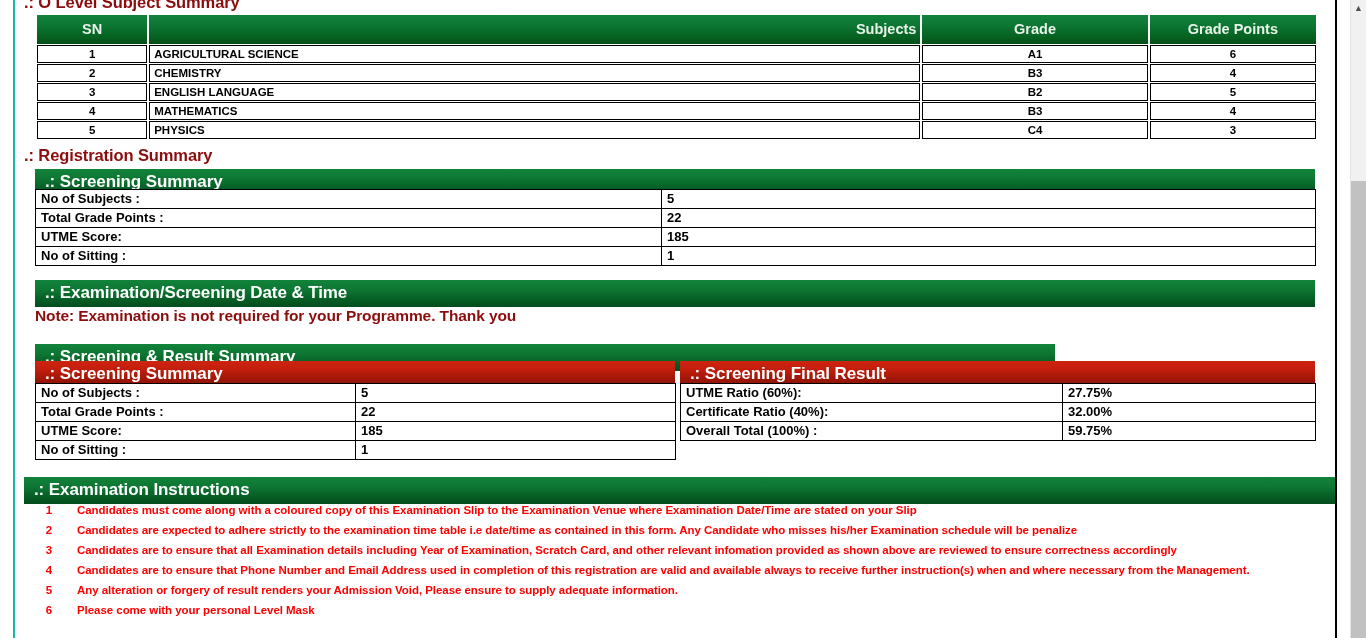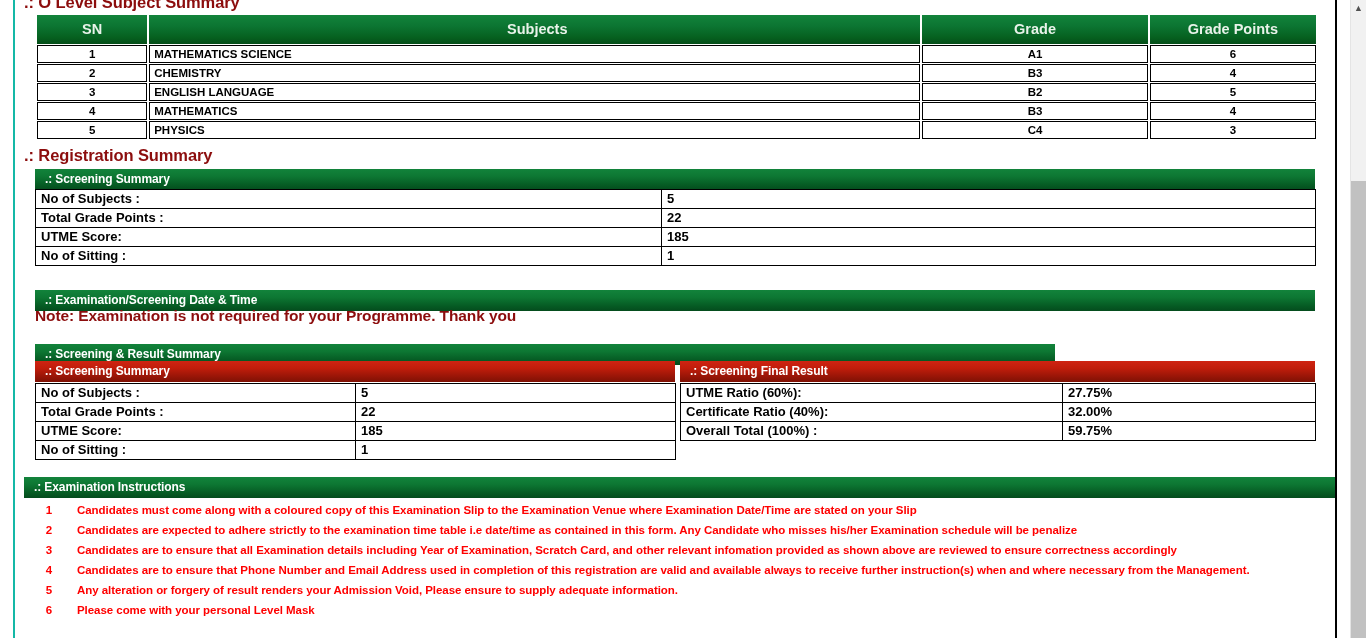--- a/index.html
+++ b/index.html
@@ -77,21 +77,21 @@
     color: #8c0d0d;
     font-size: 16.5px;
     font-weight: bold;
     letter-spacing: -0.1px;
     margin: 0;
     padding: 0;
     font-family: "Liberation Sans", sans-serif;
   }
   .bar {
     color: #ffffff;
-    font-size: 12px;
+    font-size: 17px;
     font-weight: bold;
     padding: 3px 0 4px 10px;
     box-sizing: border-box;
     letter-spacing: -0.1px;
   }
   .bar-green {
     background: linear-gradient(to bottom, #12833b 0%, #0d7733 35%, #065c24 75%, #044c1d 100%);
   }
   .bar-red {
     background: linear-gradient(to bottom, #cf2412 0%, #c01d0b 35%, #971507 75%, #7e1104 100%);
@@ -107,21 +107,21 @@
     background: linear-gradient(to bottom, #12833b 0%, #0c7532 38%, #06601f 78%, #044d18 100%);
     color: #e9f3ea;
     font-size: 14.5px;
     font-weight: bold;
     text-align: center;
     padding: 6px 4px 7px 4px;
     border: none;
     margin-top: 47px;
   }
   table.sep th.left {
-    text-align: center;
+    text-align: right;
     padding-left: 9px;
   }
   table.sep td {
     border: 1.5px solid #000;
     background: #fff;
     color: #000;
     font-size: 11.5px;
     font-weight: bold;
     padding: 1px 4px 2px 4px;
     height: 13px;
@@ -194,21 +194,21 @@
           <tr>
             <th>SN</th>
             <th class="left">Subjects</th>
             <th>Grade</th>
             <th>Grade Points</th>
           </tr>
         </thead>
         <tbody>
           <tr>
             <td class="c">1</td>
-            <td class="l">MATHEMATICS SCIENCE</td>
+            <td class="l">AGRICULTURAL SCIENCE</td>
             <td class="c">A1</td>
             <td class="c">6</td>
           </tr>
           <tr>
             <td class="c">2</td>
             <td class="l">CHEMISTRY</td>
             <td class="c">B3</td>
             <td class="c">4</td>
           </tr>
           <tr>
@@ -254,21 +254,21 @@
             <td> UTME Score:</td>
             <td>185</td>
           </tr>
           <tr>
             <td>No of Sitting :</td>
             <td>1</td>
           </tr>
         </tbody>
       </table>
 
-      <div class="bar bar-green" style="position:absolute; left:20px; top:290px; width:1280px;">.: Examination/Screening Date &amp; Time</div>
+      <div class="bar bar-green" style="position:absolute; left:20px; top:280px; width:1280px;">.: Examination/Screening Date &amp; Time</div>
 
       <div class="note" style="position:absolute; left:20px; top:307px;">Note: Examination is not required for your Programme. Thank you</div>
 
       <div class="bar bar-green" style="position:absolute; left:20px; top:344px; width:1020px;">.: Screening &amp; Result Summary</div>
 
       <div class="bar bar-red" style="position:absolute; left:20px; top:361px; width:640px;">.: Screening Summary</div>
 
       <table class="kv" style="position:absolute; left:20px; top:383px; width:640px;">
         <colgroup>
             <col style="width:320px">

